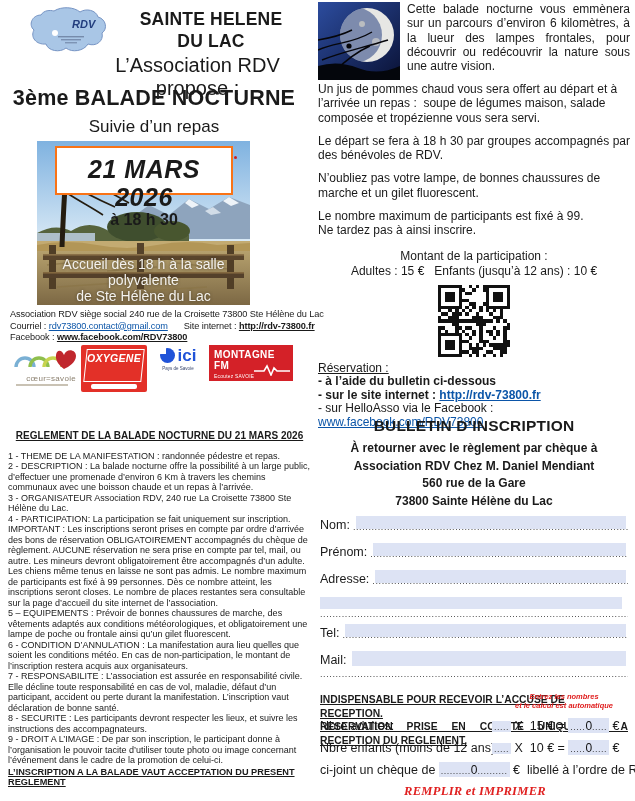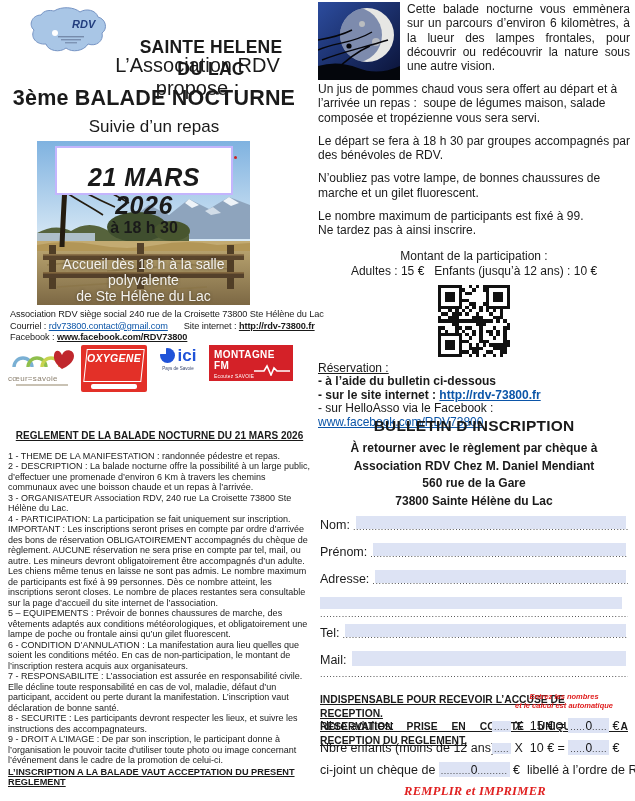--- a/index.html
+++ b/index.html
@@ -3,47 +3,47 @@
 <meta charset="utf-8">
 <style>
   * { margin:0; padding:0; box-sizing:border-box; }
   html,body { background:#ffffff; }
   body { width:635px; height:801px; overflow:hidden; font-family:"Liberation Sans", sans-serif; color:#1a1a1a; }
   .page { position:relative; width:635px; height:801px; background:#fff; }
 
   
   .rdv-logo { position:absolute; left:24px; top:3px; width:96px; height:53px; }
   .commune-title { position:absolute; left:118px; top:8px; width:186px; text-align:center;
-                   font-size:17.5px; font-weight:bold; line-height:22px; letter-spacing:.2px;margin-top:28px; }
+                   font-size:17.5px; font-weight:bold; line-height:22px; letter-spacing:.2px; }
   .tagline { position:absolute; left:95px; top:54px; width:205px; text-align:center; font-size:20px; }
   .event-title { position:absolute; left:0; top:86px; width:308px; text-align:center;
                  font-size:21.5px; font-weight:bold; letter-spacing:.2px; }
   .event-subtitle { position:absolute; left:0; top:117px; width:308px; text-align:center; font-size:17px; }
 
   
   .photo { position:absolute; left:37px; top:141px; width:213px; height:164px; overflow:hidden; }
   .photo svg { position:absolute; inset:0; }
   .date-box { position:absolute; left:18px; top:5px; width:178px; height:49px; background:#fff;
-              border:2px solid #c4b5fd; text-align:center; padding-top:15px; }
+              border:2px solid #f97316; text-align:center; padding-top:7px; }
   .date-line { font-size:25px; font-weight:bold; font-style:italic; letter-spacing:.5px; line-height:28px; }
   .time-line { font-size:16px; font-weight:bold; line-height:17px; }
   .date-dot { position:absolute; right:-6px; top:8px; width:3px; height:3px; border-radius:50%; background:#cc2222; }
   .venue { position:absolute; left:0; bottom:1px; width:100%; text-align:center; color:#f4f2ee;
            font-size:14px; line-height:16px; text-shadow:0 0 3px rgba(60,50,30,.8); }
 
   
   .contact { position:absolute; left:10px; top:309px; width:300px; font-size:9.2px; line-height:11.6px;
              white-space:nowrap; letter-spacing:-.1px; }
   .contact a, .reservation a { cursor:pointer; }
   .lnk-blue { color:#0b55a8; text-decoration:underline; }
   .lnk-dark { color:#1a1a1a; text-decoration:underline; font-weight:bold; }
   .contact .gap { display:inline-block; width:16px; }
 
   .partners { position:absolute; left:8px; top:345px; display:flex; align-items:flex-start; gap:5px; }
-  .p-coeur { width:68px; text-align:left; }
+  .p-coeur { width:68px; text-align:right; }
   .p-coeur .cs-text { font-size:8px; color:#8c8170; letter-spacing:.3px; line-height:8px; }
   .cs-sub { margin:1px auto 0; width:52px; height:2px; background:#c9c2b4; }
   .p-oxy { position:relative; width:66px; height:47px; background:#e33028; border-radius:2px; }
   .p-oxy .frame { position:absolute; inset:4px 4px 10px 4px; border:1.5px solid #fff; transform:skewX(-6deg); }
   .p-oxy .oxy-text { position:absolute; left:0; top:7px; width:100%; text-align:center; color:#fff;
                      font-size:10.5px; font-weight:bold; font-style:italic; letter-spacing:.3px; }
   .p-oxy .oxy-sub { position:absolute; left:10px; right:10px; bottom:3px; height:5px; background:#fff; border-radius:2px; }
   .p-ici { width:52px; height:36px; background:#fff; text-align:center; padding-top:2px; }
   .p-ici .row { display:flex; align-items:center; justify-content:center; gap:3px; }
   .ici-dot { position:relative; width:15px; height:15px; background:#2053d8; border-radius:50%; }

